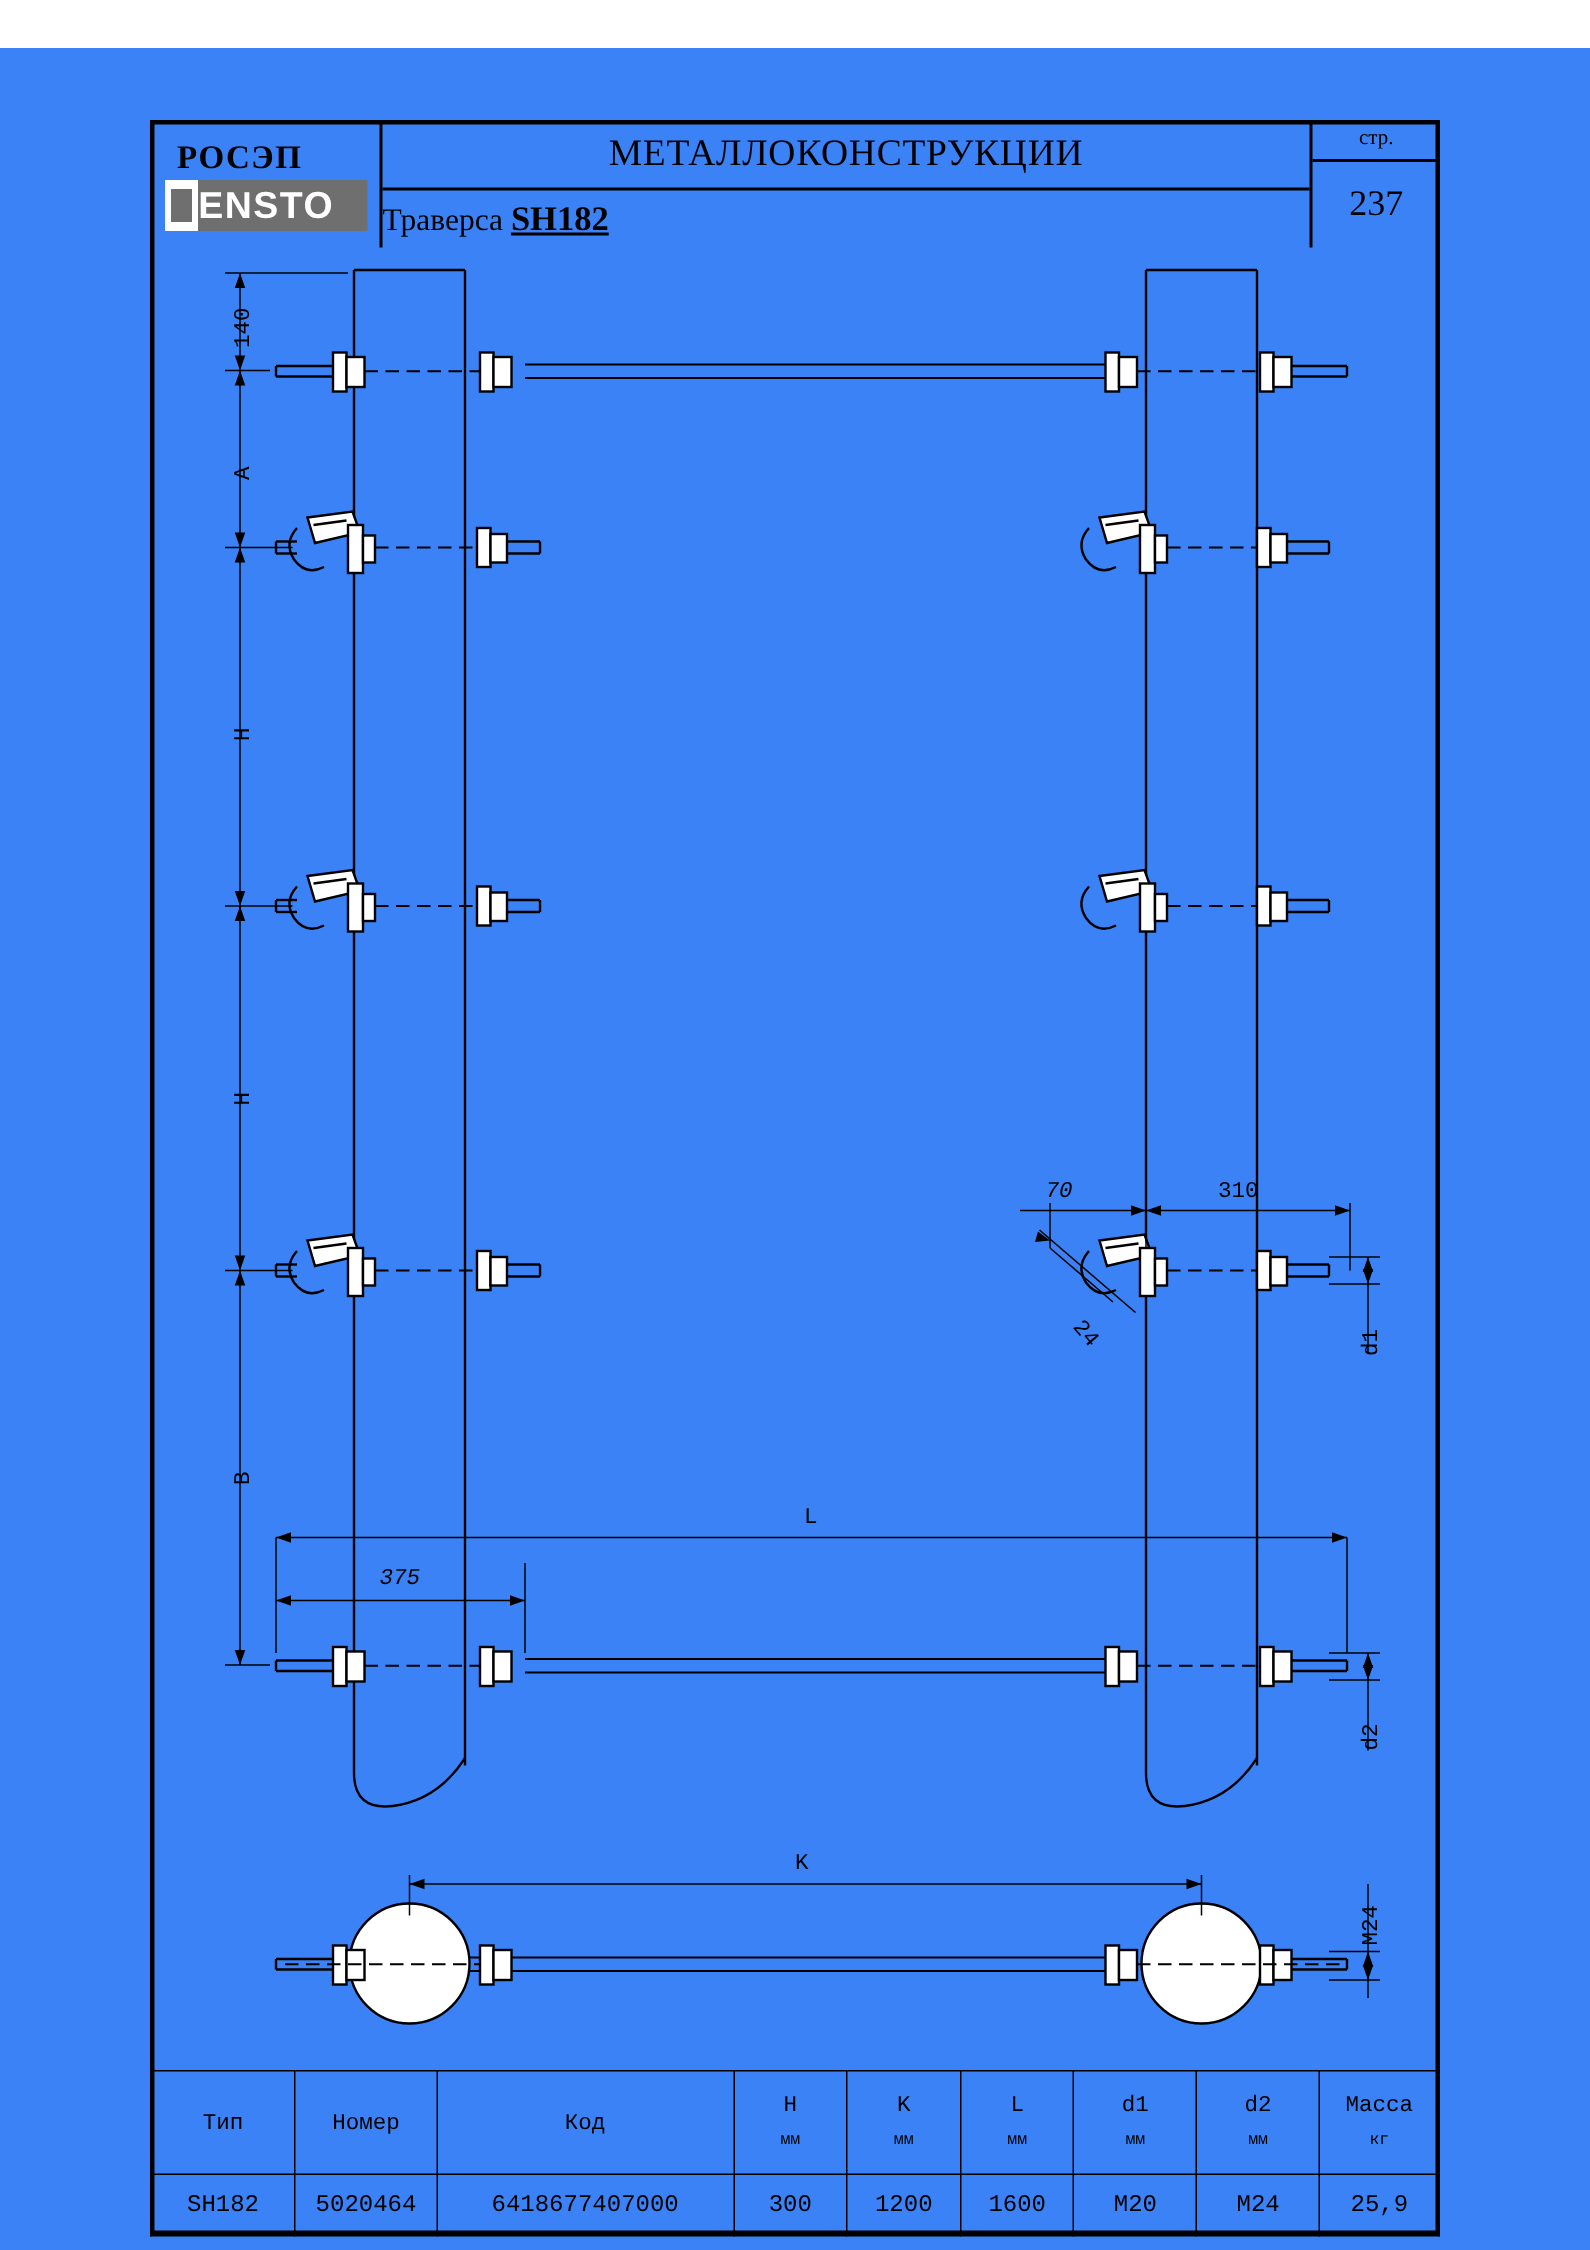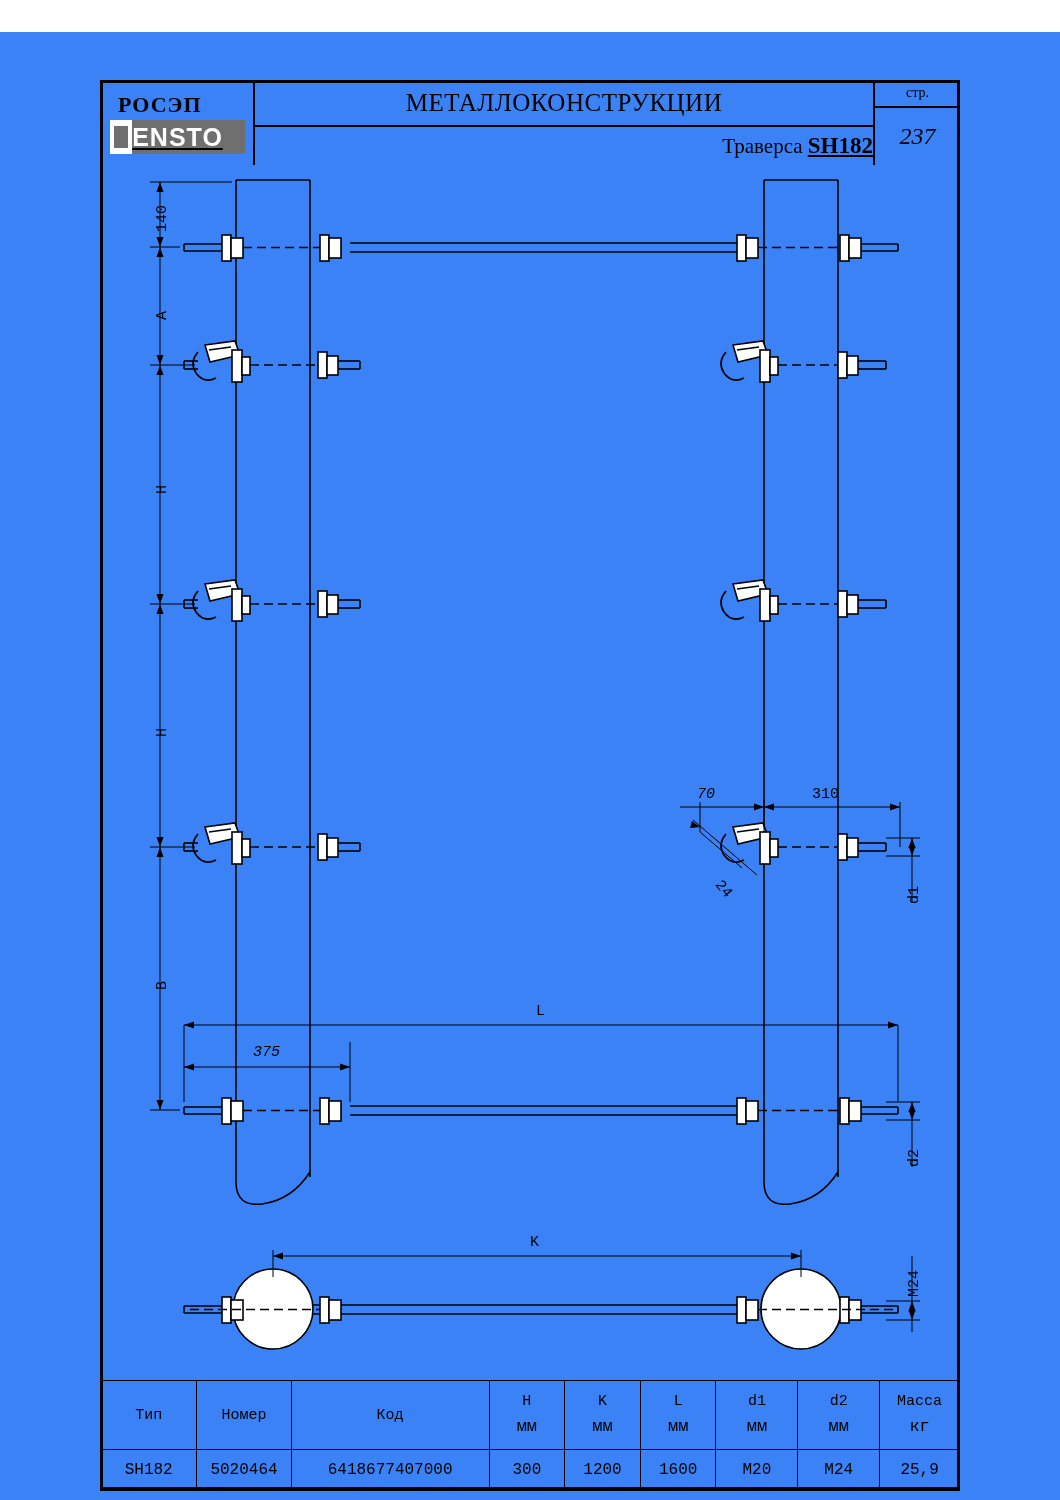--- a/index.html
+++ b/index.html
@@ -8,44 +8,44 @@
 
   
   .frame{position:absolute;border:2px solid #000;box-sizing:border-box;}
   #outer-frame{left:100px;top:48px;width:860px;height:1410px;border-width:3px;}
 
   
   #title-block{position:absolute;left:100px;top:48px;width:860px;height:85px;box-sizing:border-box;}
   #title-logo-cell{position:absolute;left:0;top:0;width:155px;height:85px;border-right:2px solid #000;box-sizing:border-box;}
   #title-mid-cell{position:absolute;left:155px;top:0;width:620px;height:85px;box-sizing:border-box;border-right:2px solid #000;}
   #title-mid-top{position:absolute;left:0;top:0;width:100%;height:47px;box-sizing:border-box;border-bottom:2px solid #000;display:flex;align-items:center;justify-content:center;text-align:right;}
-  #title-mid-bottom{position:absolute;left:0;top:47px;width:100%;height:38px;box-sizing:border-box;display:flex;align-items:center;justify-content:flex-end;}
+  #title-mid-bottom{position:absolute;left:0;top:47px;width:100%;height:38px;box-sizing:border-box;display:flex;align-items:center;justify-content:flex-start;}
   #title-page-cell{position:absolute;left:775px;top:0;width:85px;height:85px;box-sizing:border-box;}
   #title-page-top{position:absolute;left:0;top:0;width:100%;height:28px;box-sizing:border-box;border-bottom:2px solid #000;display:flex;align-items:center;justify-content:center;}
-  #title-page-bottom{position:absolute;left:0;top:28px;width:100%;height:57px;display:flex;align-items:center;justify-content:center;font-style:italic;}
+  #title-page-bottom{position:absolute;left:0;top:28px;width:100%;height:57px;display:flex;align-items:center;justify-content:center;}
   .t-main{font-family:"Liberation Serif", serif;font-size:25px;letter-spacing:.5px;}
   .t-sub{font-family:"Liberation Serif", serif;font-size:21px;}
   .t-sub b{font-size:23px;text-decoration:underline;}
   .t-small{font-family:"Liberation Serif", serif;font-size:14px;}
   .t-page{font-family:"Liberation Serif", serif;font-size:24px;}
 
   
   #logo-top{position:absolute;left:18px;top:12px;font-family:"Liberation Serif", serif;font-weight:bold;font-size:22px;letter-spacing:1px;color:#000;}
-  #logo-bottom{position:absolute;left:10px;top:40px;width:135px;height:34px;background:#6f6f6f;text-decoration:underline;}
+  #logo-bottom{position:absolute;left:10px;top:40px;width:135px;height:34px;background:#6f6f6f;}
   #logo-bottom span{display:block;color:#fff;font-family:"Liberation Sans", sans-serif;font-weight:bold;font-size:25px;letter-spacing:1px;text-align:center;line-height:34px;}
   #logo-sq{position:absolute;left:10px;top:40px;width:22px;height:34px;background:#fff;}
   #logo-sq2{position:absolute;left:14px;top:46px;width:14px;height:22px;background:#6f6f6f;}
 
   
   #spec-table{position:absolute;left:100px;top:1348px;width:860px;height:110px;border-collapse:collapse;}
   #spec-table td{border:1px solid #000;text-align:center;font-family:"Liberation Mono", monospace;font-size:15px;padding:0;}
   #spec-table tr.hdr td{height:68px;}
   #spec-table tr.val td{height:40px;font-size:16px;}
   .hd2{line-height:1.5;}
-  .hd2 .u{font-size:17px;}
+  .hd2 .u{font-size:11px;}
   .lbl{position:absolute;font-family:"Liberation Mono", monospace;font-size:15px;color:#000;white-space:nowrap;}
   .lbl-v{position:absolute;font-family:"Liberation Mono", monospace;font-size:15px;color:#000;white-space:nowrap;transform-origin:left top;transform:rotate(-90deg);}
   svg.ov{position:absolute;left:0;top:0;width:1060px;height:1500px;overflow:visible;pointer-events:none;}
 </style>
 </head>
 <body>
 
 <div id="page">
 
   <div id="outer-frame" class="frame"></div>

